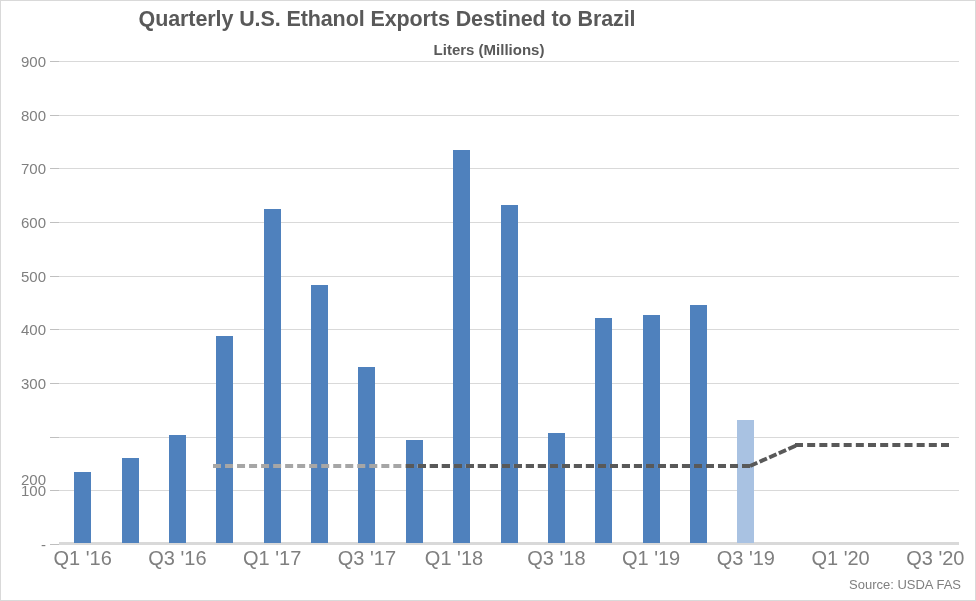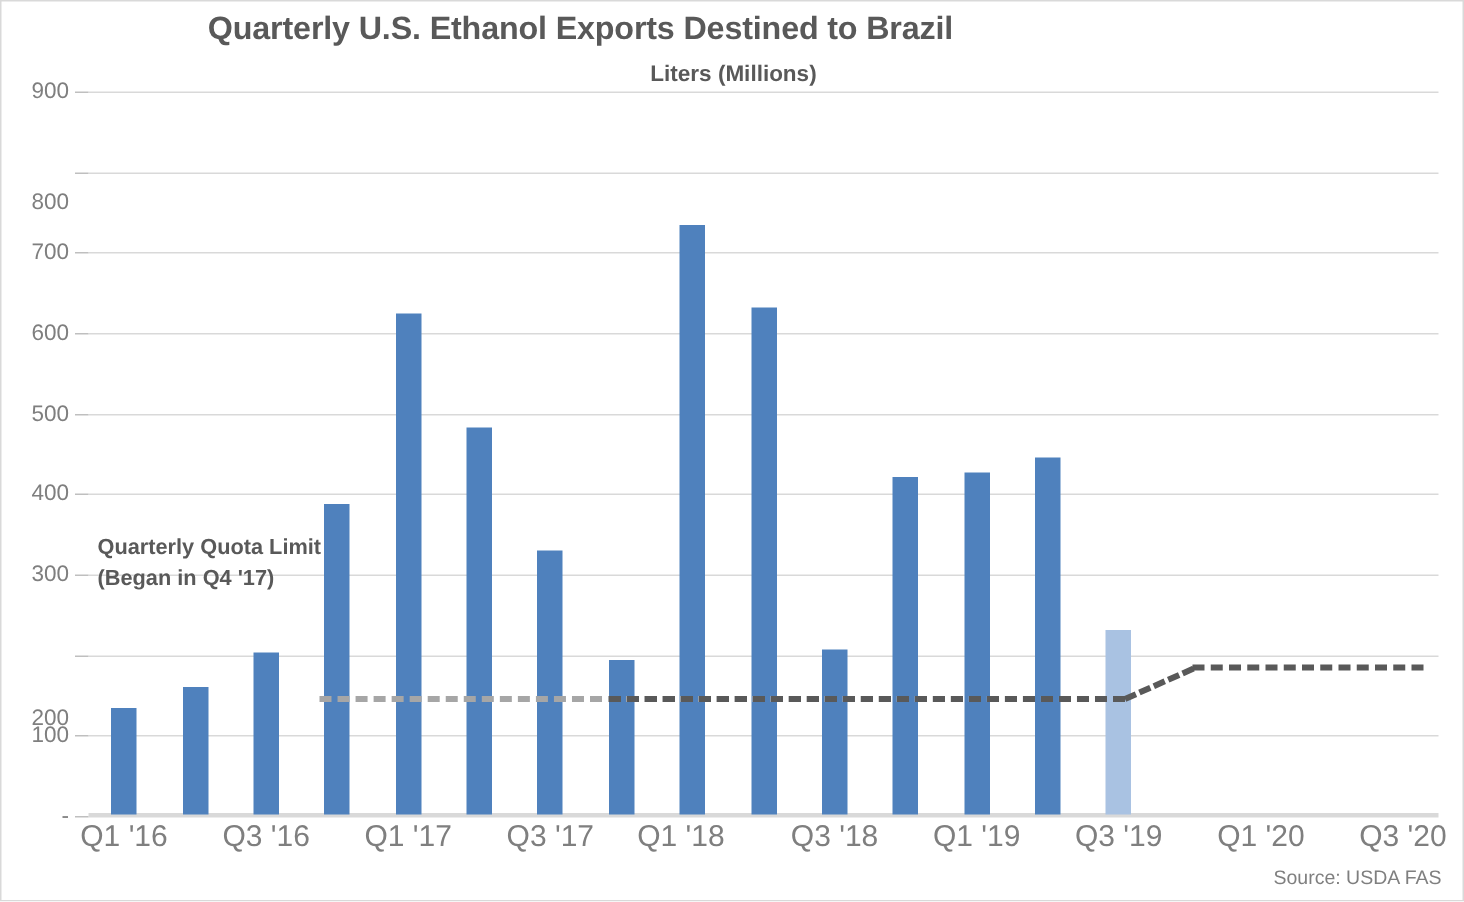--- a/index.html
+++ b/index.html
@@ -146,21 +146,21 @@
         <div class="tickmark"></div>
       </div>
       <div class="ylabel" style="top: 161px;">600</div>
       <div class="gridline" style="top: 107.333px;">
         <div class="tickmark"></div>
       </div>
       <div class="ylabel" style="top: 107.333px;">700</div>
       <div class="gridline" style="top: 53.6667px;">
         <div class="tickmark"></div>
       </div>
-      <div class="ylabel" style="top: 53.6667px; margin-top: 20px;">800</div>
+      <div class="ylabel" style="top: 53.6667px;">800</div>
       <div class="gridline" style="top: 0px;">
         <div class="tickmark"></div>
       </div>
       <div class="ylabel" style="top: 0px;">900</div>
       <div class="bar primary" title="Q1 '16: 132" style="left: 15.1842px; height: 70.84px;"></div>
       <div class="bar primary" title="Q2 '16: 158" style="left: 62.5526px; height: 84.7933px;"></div>
       <div class="bar primary" title="Q3 '16: 201" style="left: 109.921px; height: 107.87px;"></div>
       <div class="bar primary" title="Q4 '16: 386" style="left: 157.289px; height: 207.153px;"></div>
       <div class="bar primary" title="Q1 '17: 622" style="left: 204.658px; height: 333.807px;"></div>
       <div class="bar primary" title="Q2 '17: 480" style="left: 252.026px; height: 257.6px;"></div>
@@ -183,18 +183,16 @@
       <div class="xlabel" style="left: 307.895px;">Q3 '17</div>
       <div class="xlabel" style="left: 395px;">Q1 '18</div>
       <div class="xlabel" style="left: 497.368px;">Q3 '18</div>
       <div class="xlabel" style="left: 592.105px;">Q1 '19</div>
       <div class="xlabel" style="left: 686.842px;">Q3 '19</div>
       <div class="xlabel" style="left: 781.579px;">Q1 '20</div>
       <div class="xlabel" style="left: 876.316px;">Q3 '20</div>
     </div>
 
 
-  <div class="quota-label">Quarterly Quota Limit
-(Began in Q4 '17)</div>
 
   <div class="source">Source: USDA FAS</div>
 
 </div>
 
 </body></html>

